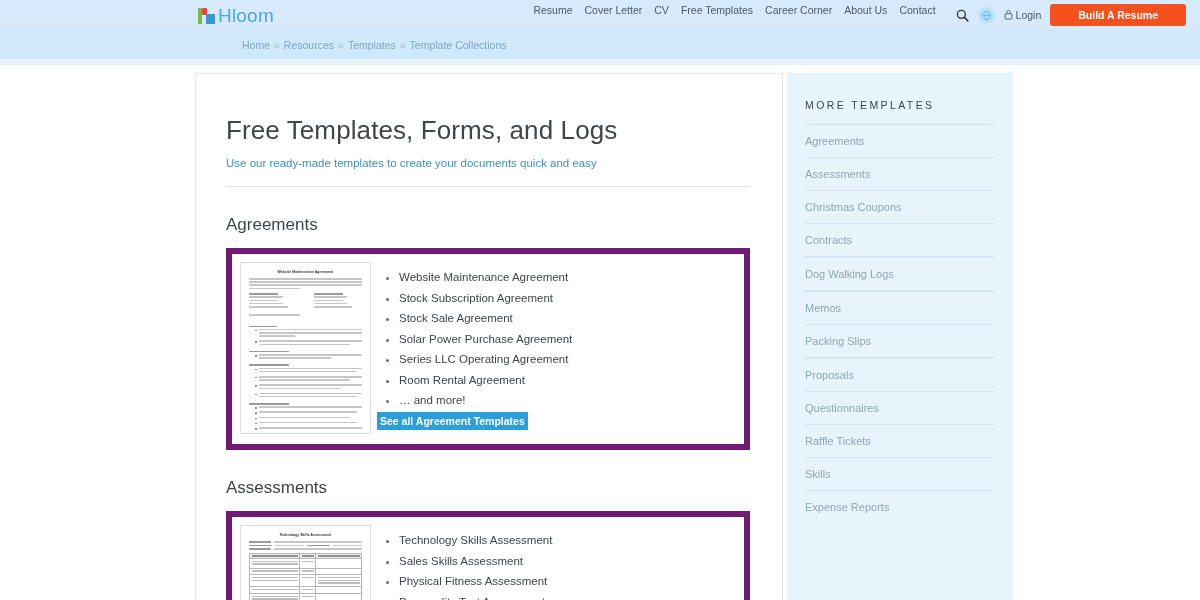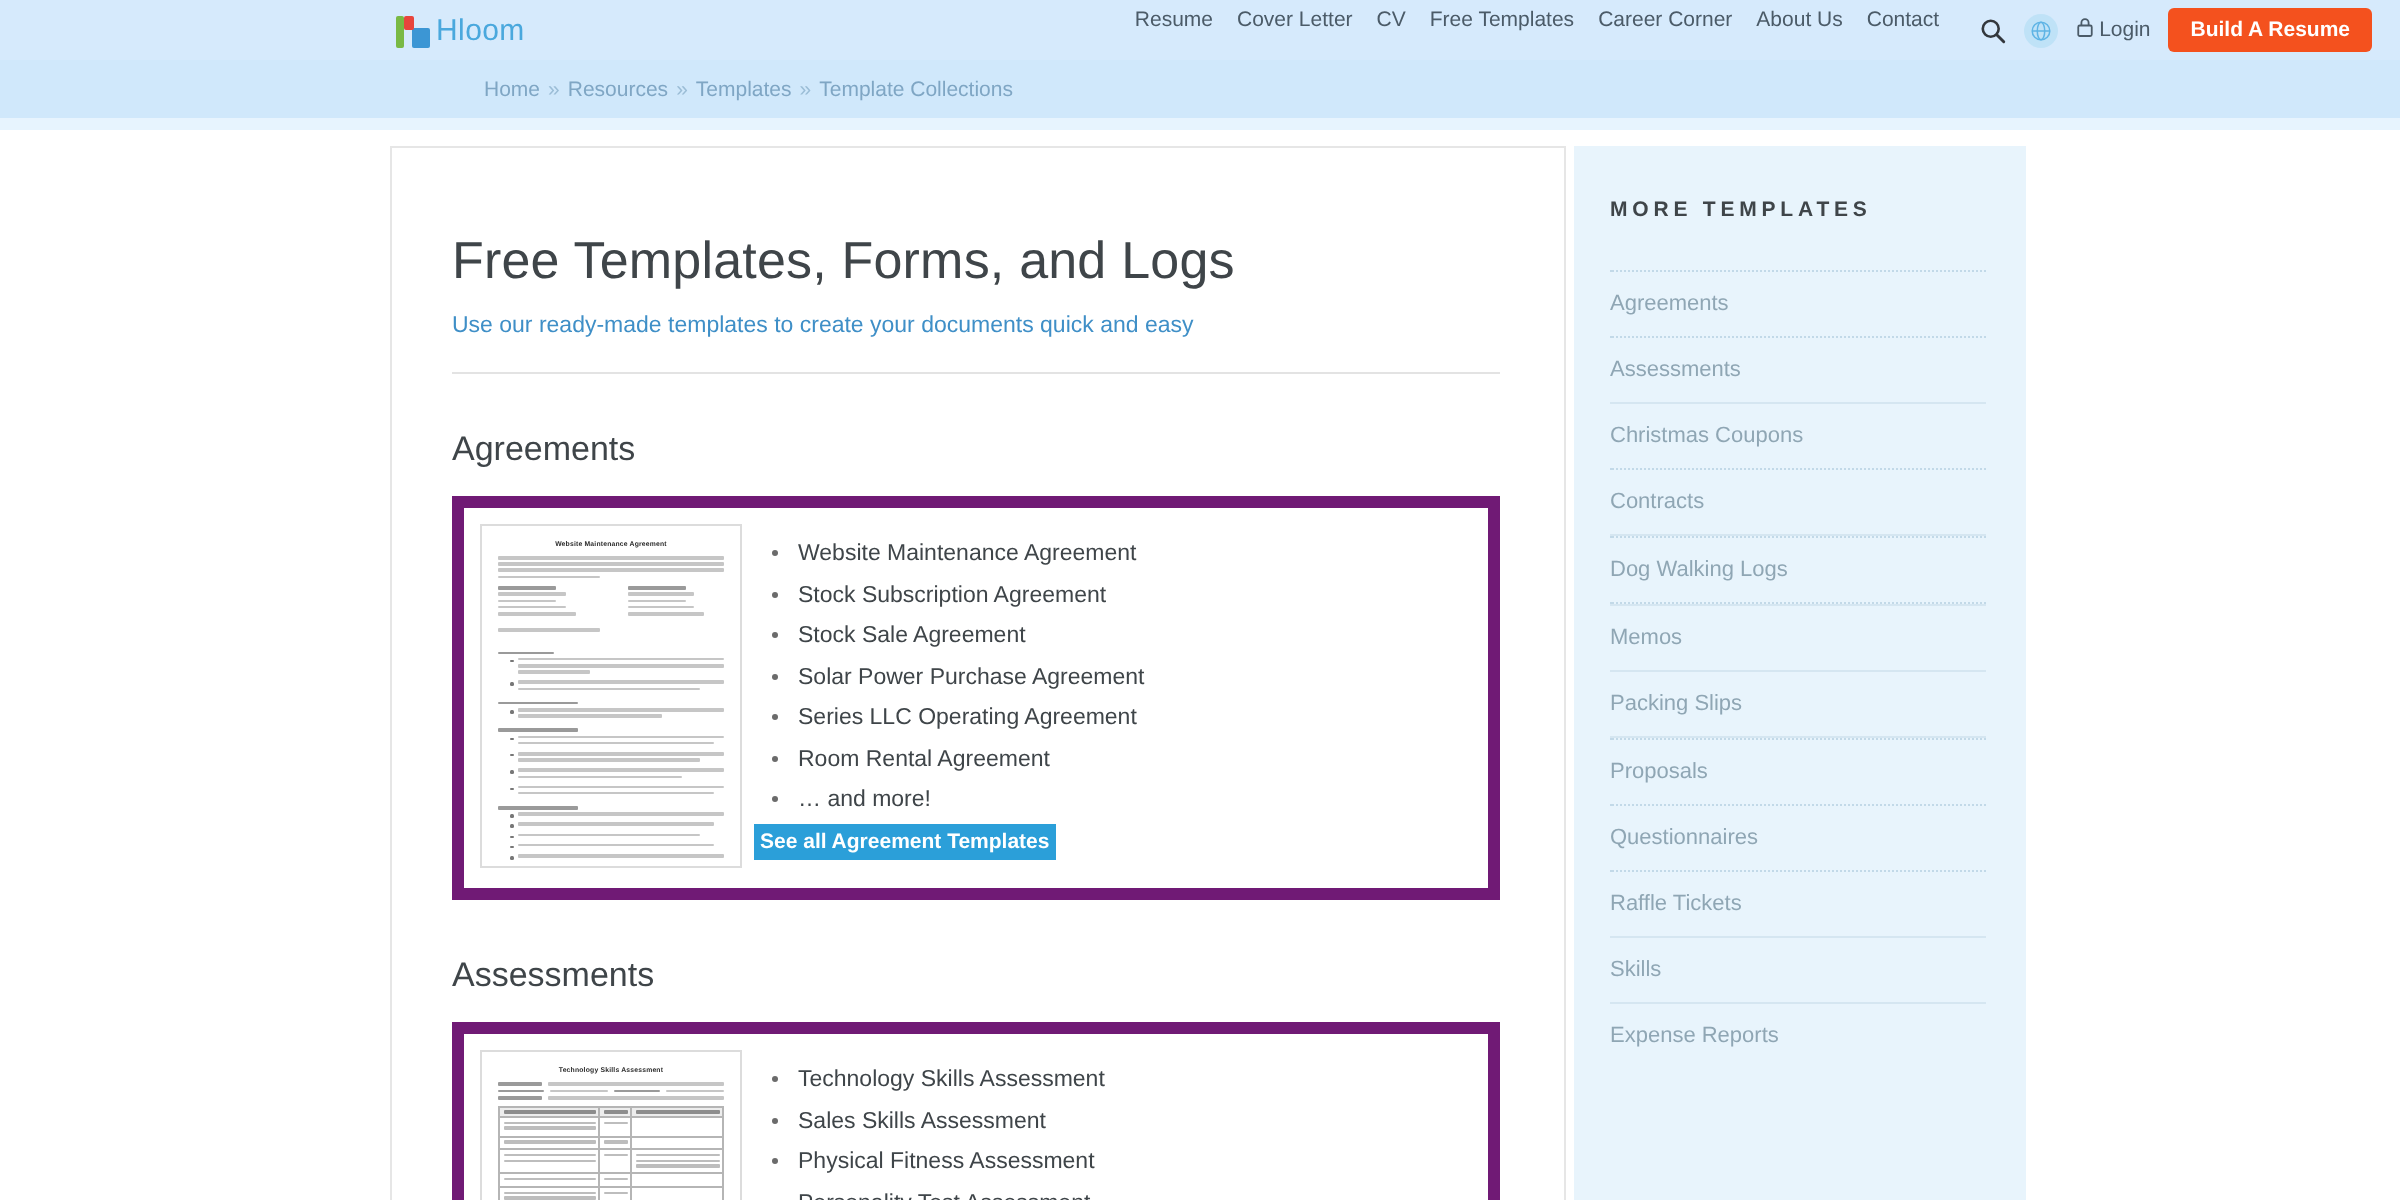--- a/index.html
+++ b/index.html
@@ -25,21 +25,21 @@
     align-items: center;
     margin-left: 198px;
     gap: 3px;
     cursor: pointer;
   }
   .logo-mark { display: flex; align-items: flex-end; height: 17px; gap: 1px; }
   .lm-green { width: 4px; height: 16px; background: #79b944; border-radius: 1px; }
   .lm-red   { width: 5px; height: 7px;  background: #e8453c; border-radius: 1px; position: relative; top: -9px; margin-left: -1px;}
   .lm-blue  { width: 9px; height: 10px; background: #3c96d4; border-radius: 1px; margin-left: -2px; }
   .logo-text {
-    font-size: 15px; color: #4aa8dd; letter-spacing: .2px;
+    font-size: 19px; color: #4aa8dd; letter-spacing: .2px;
     font-family: "Liberation Sans", sans-serif; font-weight: 400;
     line-height: 19px;
   }
 
   .nav {
     margin-left: auto;
     display: flex;
     align-items: flex-start;
     gap: 12px;
   }
@@ -48,21 +48,21 @@
   }
   .nav-tools { display: flex; align-items: center; gap: 9px; margin-left: 8px; }
   .icon-btn { cursor: pointer; display: flex; align-items: center; justify-content: center; }
   .globe-circle {
     width: 17px; height: 17px; border-radius: 50%;
     background: #bfe2f7; display: flex; align-items: center; justify-content: center;
   }
   .login-link { display: flex; align-items: center; gap: 3px; font-size: 10.5px; color: #4b5b68; cursor: pointer; }
   .cta-btn {
     background: #f4511e; color: #ffffff; font-size: 10.5px; font-weight: bold;
-    padding: 6px 11px; border-radius: 3px; border: none; cursor: pointer;
+    padding: 6px 28px; border-radius: 3px; border: none; cursor: pointer;
     white-space: nowrap; line-height: 1;
   }
 
   
   .breadcrumb-bar {
     height: 29px; background: #d0e8fb;
     display: flex; align-items: center;
   }
   .breadcrumb { margin-left: 242px; font-size: 10.5px; color: #7fa6c4; display: flex; gap: 4px; align-items: center;}
   .breadcrumb .crumb { cursor: pointer; }
@@ -134,22 +134,22 @@
     font-size: 10.5px; font-weight: bold; padding: 2px 3px; margin-left: -22px;
     margin-top: -2px; cursor: pointer;
   }
 
   
   .sidebar {
     width: 226px; margin-left: 4px; background: #e8f4fc;
     padding: 26px 20px 18px 18px; min-height: 533px;
   }
   .sidebar-title {
-    font-size: 10.5px; color: #3f4549; letter-spacing: 2.4px; font-weight: 700;
-    margin-bottom: 24px;
+    font-size: 10.5px; color: #3f4549; letter-spacing: 2.4px; font-weight: 400;
+    margin-bottom: 13px;
   }
   .sb-sep { height: 0; border-top: 1px dotted #c2d9e8; }
   .sb-sep.solid { border-top: 1px solid #d5e6f1; }
   .sb-item {
     font-size: 11px; color: #8fa6b4; padding: 10px 0 9px; cursor: pointer;
     line-height: 13px;
   }
 </style>
 </head>
 <body>

